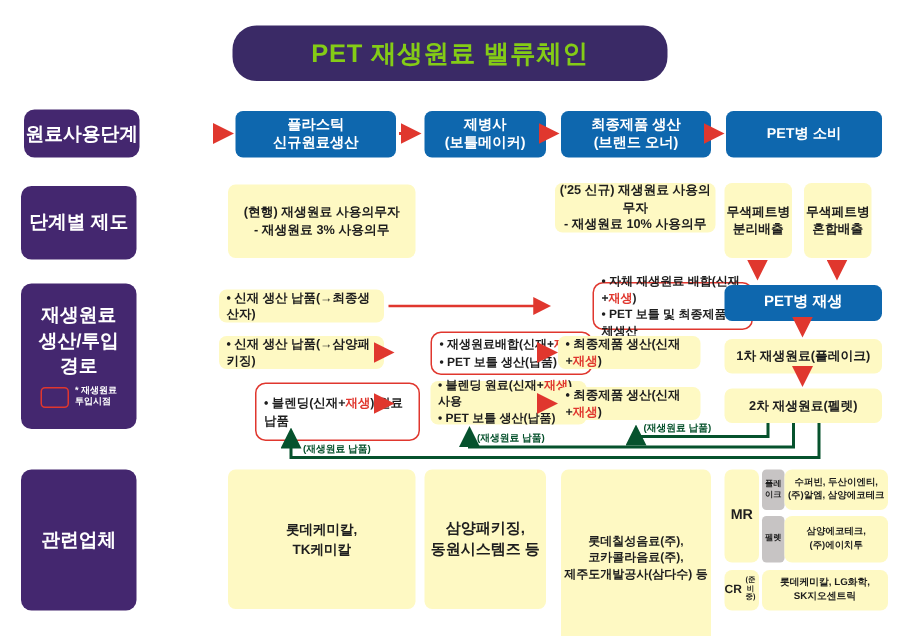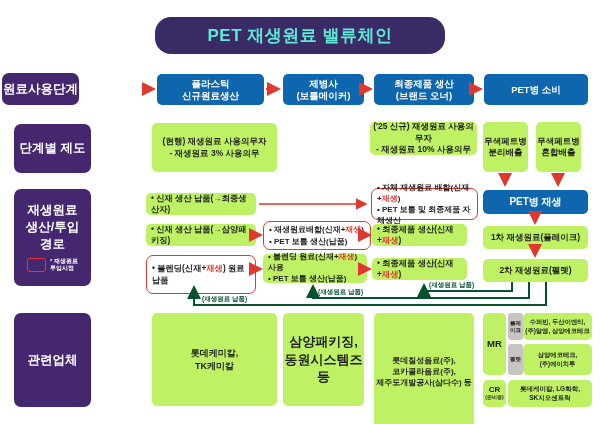--- a/index.html
+++ b/index.html
@@ -1,50 +1,50 @@
 <!DOCTYPE html>
 <html><head>
 <meta charset="utf-8">
 <style>
   html,body{margin:0;padding:0;background:#fff;}
   .canvas{position:relative;width:600px;height:424px;background:#ffffff;
           font-family:"Liberation Sans","DejaVu Sans",sans-serif;overflow:hidden;}
   .abs{position:absolute;box-sizing:border-box;}
-  .pill-title{background:#3a2a66;color:#5eead4;border-radius:16px;display:flex;align-items:center;
+  .pill-title{background:#3a2a66;color:#84cc16;border-radius:16px;display:flex;align-items:center;
           justify-content:center;font-weight:bold;font-size:17px;letter-spacing:.5px;}
   .plabel{background:#44276f;color:#fff;border-radius:7px;display:flex;flex-direction:column;
           align-items:center;justify-content:center;font-weight:bold;font-size:12.5px;
           text-align:center;line-height:1.35;white-space:pre-line;}
   .bluebox{background:#0e67ae;color:#fff;border-radius:5px;display:flex;align-items:center;
           justify-content:center;text-align:center;font-weight:bold;font-size:9.5px;
           line-height:1.25;white-space:pre-line;}
-  .graybox{background:#bef264;border-radius:5px;display:flex;align-items:center;justify-content:center;
+  .graybox{background:#fef9c3;border-radius:5px;display:flex;align-items:center;justify-content:center;
           text-align:center;color:#1e1e1e;font-weight:bold;font-size:8.5px;line-height:1.35;white-space:pre-line;}
   .redbox{background:#fff;border:1.6px solid #e0372e;border-radius:7px;color:#1e1e1e;
           font-weight:bold;font-size:8px;line-height:1.4;}
   .rows{display:flex;flex-direction:column;justify-content:center;align-items:flex-start;
-          padding:0 5px;text-align:left;}
+          padding:0 5px;text-align:left;margin-left:24px;}
   .bul{justify-content:flex-start;text-align:left;padding:0 5px;font-size:8.3px;}
   .hl{color:#e0372e;}
   .glabel{position:absolute;color:#06522d;font-weight:bold;font-size:6.5px;white-space:nowrap;}
   .tag{background:#c7c4c4;border-radius:3px;display:flex;align-items:center;justify-content:center;
           text-align:center;color:#1e1e1e;font-weight:bold;font-size:5.5px;line-height:1.2;white-space:pre-line;}
   .legend-row{display:flex;align-items:center;gap:4px;margin-top:5px;}
   .legend-box{width:17px;height:12px;border:1.5px solid #e0372e;border-radius:3px;}
   .legend-text{font-size:6px;font-weight:bold;line-height:1.25;text-align:left;white-space:pre-line;}
   svg{position:absolute;left:0;top:0;pointer-events:none;}
 </style>
 </head>
 <body>
 
 <div class="canvas">
 
   <div class="abs pill-title" style="left:155px;top:17px;width:290px;height:37px;">PET 재생원료 밸류체인</div>
 
-  <div class="abs plabel" style="left:2px;top:73px;width:77px;height:32px;">원료사용단계</div>
+  <div class="abs plabel" style="left:16px;top:73px;width:77px;height:32px;">원료사용단계</div>
   <div class="abs plabel" style="left:14px;top:124px;width:77px;height:49px;">단계별 제도</div>
   <div class="abs plabel" style="left:14px;top:189px;width:77px;height:97px;">
     <span>재생원료
 생산/투입
 경로</span>
     <span class="legend-row">
       <span class="legend-box"></span>
       <span class="legend-text">* 재생원료
 투입시점</span>
     </span>
@@ -97,34 +97,34 @@
   <div class="abs bluebox" style="left:483px;top:190px;width:105px;height:24px;font-size:10px;">PET병 재생</div>
   <div class="abs graybox" style="left:483px;top:226px;width:105px;height:23px;">1차 재생원료(플레이크)</div>
   <div class="abs graybox" style="left:483px;top:259px;width:105px;height:23px;">2차 재생원료(펠렛)</div>
 
   <div class="glabel" style="left:429px;top:281px;">(재생원료 납품)</div>
   <div class="glabel" style="left:318px;top:288px;">(재생원료 납품)</div>
   <div class="glabel" style="left:202px;top:295px;">(재생원료 납품)</div>
 
   <div class="abs graybox" style="left:152px;top:313px;width:125px;height:93px;font-size:9px;">롯데케미칼,
 TK케미칼</div>
-  <div class="abs graybox" style="left:283px;top:313px;width:81px;height:93px;font-size:13px;">삼양패키징,
+  <div class="abs graybox" style="left:283px;top:313px;width:81px;height:93px;font-size:10px;">삼양패키징,
 동원시스템즈 등</div>
   <div class="abs graybox" style="left:374px;top:313px;width:100px;height:119px;font-size:8px;">롯데칠성음료(주),
 코카콜라음료(주),
 제주도개발공사(삼다수) 등</div>
   <div class="abs graybox" style="left:483px;top:313px;width:23px;height:62px;font-size:9.5px;">MR</div>
   <div class="abs tag" style="left:508px;top:313px;width:15px;height:27px;">플레
 이크</div>
   <div class="abs graybox" style="left:523px;top:313px;width:69px;height:27px;font-size:6.3px;">수퍼빈, 두산이엔티,
 (주)알엠, 삼양에코테크</div>
   <div class="abs tag" style="left:508px;top:344px;width:15px;height:31px;">펠렛</div>
   <div class="abs graybox" style="left:523px;top:344px;width:69px;height:31px;font-size:6.3px;">삼양에코테크,
 (주)에이치투</div>
-  <div class="abs graybox" style="left:483px;top:380px;width:23px;height:27px;flex-direction:column;font-size:8px;line-height:1.1;">
+  <div class="abs graybox" style="left:483px;top:380px;width:23px;height:27px;flex-direction:row;font-size:8px;line-height:1.1;">
     <span>CR</span>
     <span style="font-size:5px;">(준비중)</span>
   </div>
   <div class="abs graybox" style="left:508px;top:380px;width:84px;height:27px;font-size:6.5px;">롯데케미칼, LG화학,
 SK지오센트릭</div>
 
   <svg width="600" height="424" viewBox="0 0 600 424">
     <defs>
       <marker id="ar" markerWidth="7" markerHeight="7" refX="5" refY="3.5" orient="auto">
         <path d="M0,0 L7,3.5 L0,7 z" fill="#e0372e"></path>

